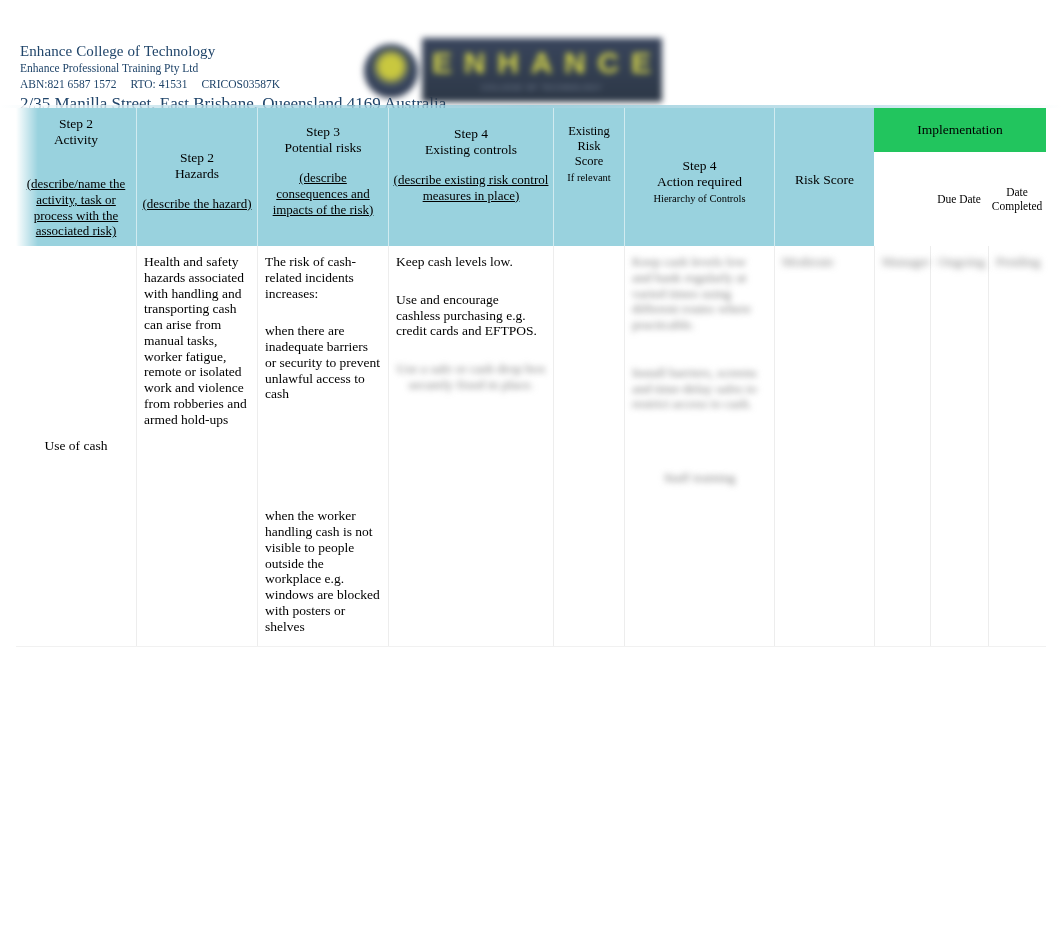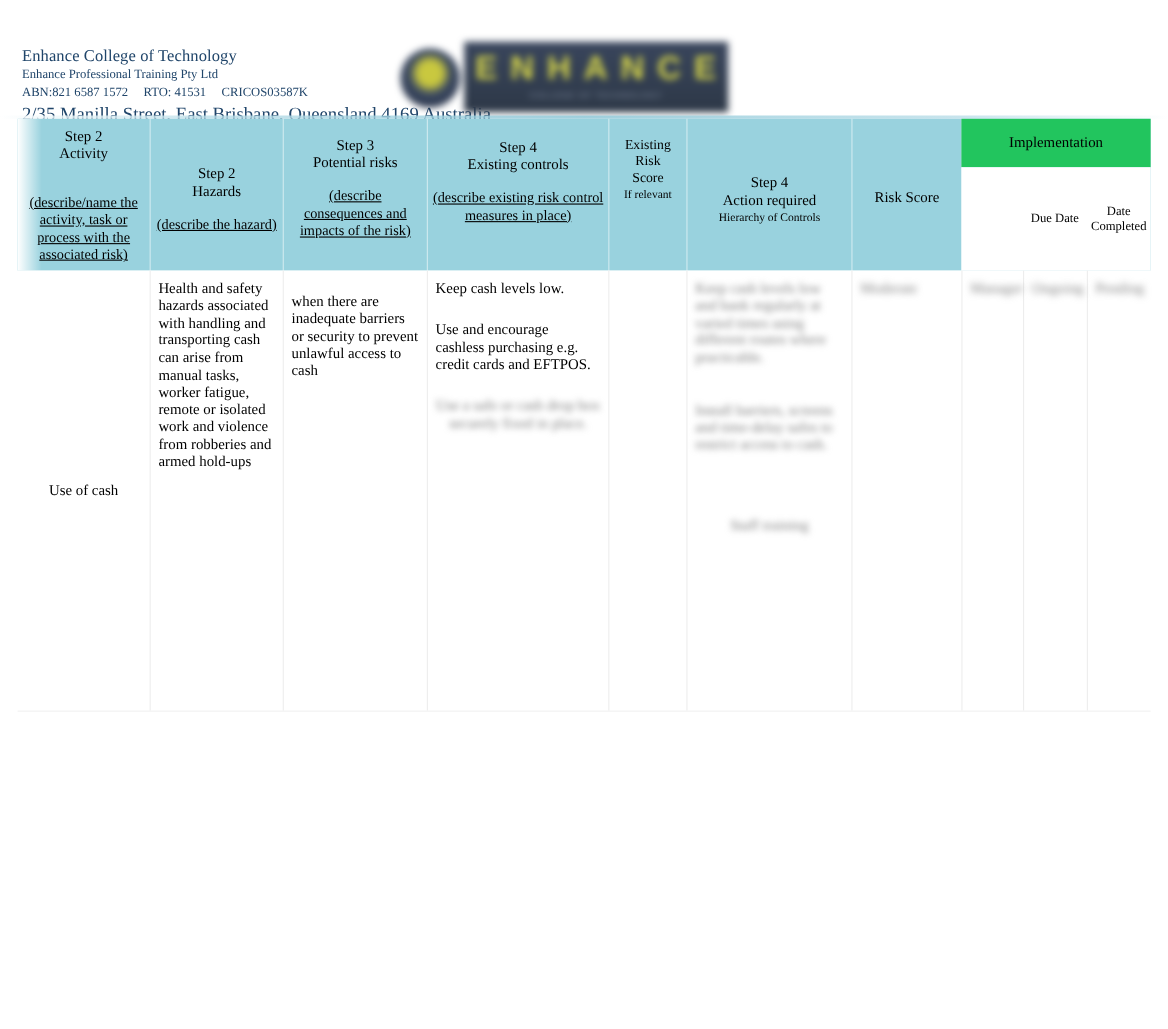--- a/index.html
+++ b/index.html
@@ -359,24 +359,26 @@
 
     <div class="bcell activity-cell" style="left:0;width:120px">
       <span>Use of cash</span>
     </div>
 
     <div class="bcell centered" style="left:121px;width:120px">
       <p>Health and safety hazards associated with handling and transporting cash can arise from manual tasks, worker fatigue, remote or isolated work and violence from robberies and armed hold-ups</p>
     </div>
 
     <div class="bcell" style="left:242px;width:130px">
+      <p>The risk of cash-related incidents increases:</p>
       <div class="gap-block sm"></div>
       <p>when there are inadequate barriers or security to prevent unlawful access to cash</p>
       <div class="gap-block lg"></div>
       <div class="gap-block lg"></div>
+      <p>when the worker handling cash is not visible to people outside the workplace e.g. windows are blocked with posters or shelves</p>
     </div>
 
     <div class="bcell" style="left:373px;width:164px">
       <p>Keep cash levels low.</p>
       <div class="gap-block sm"></div>
       <p>Use and encourage cashless purchasing e.g. credit cards and EFTPOS.</p>
       <div class="gap-block sm"></div>
       <p class="blur-text" style="text-align:center">Use a safe or cash drop box securely fixed in place.</p>
     </div>
 

